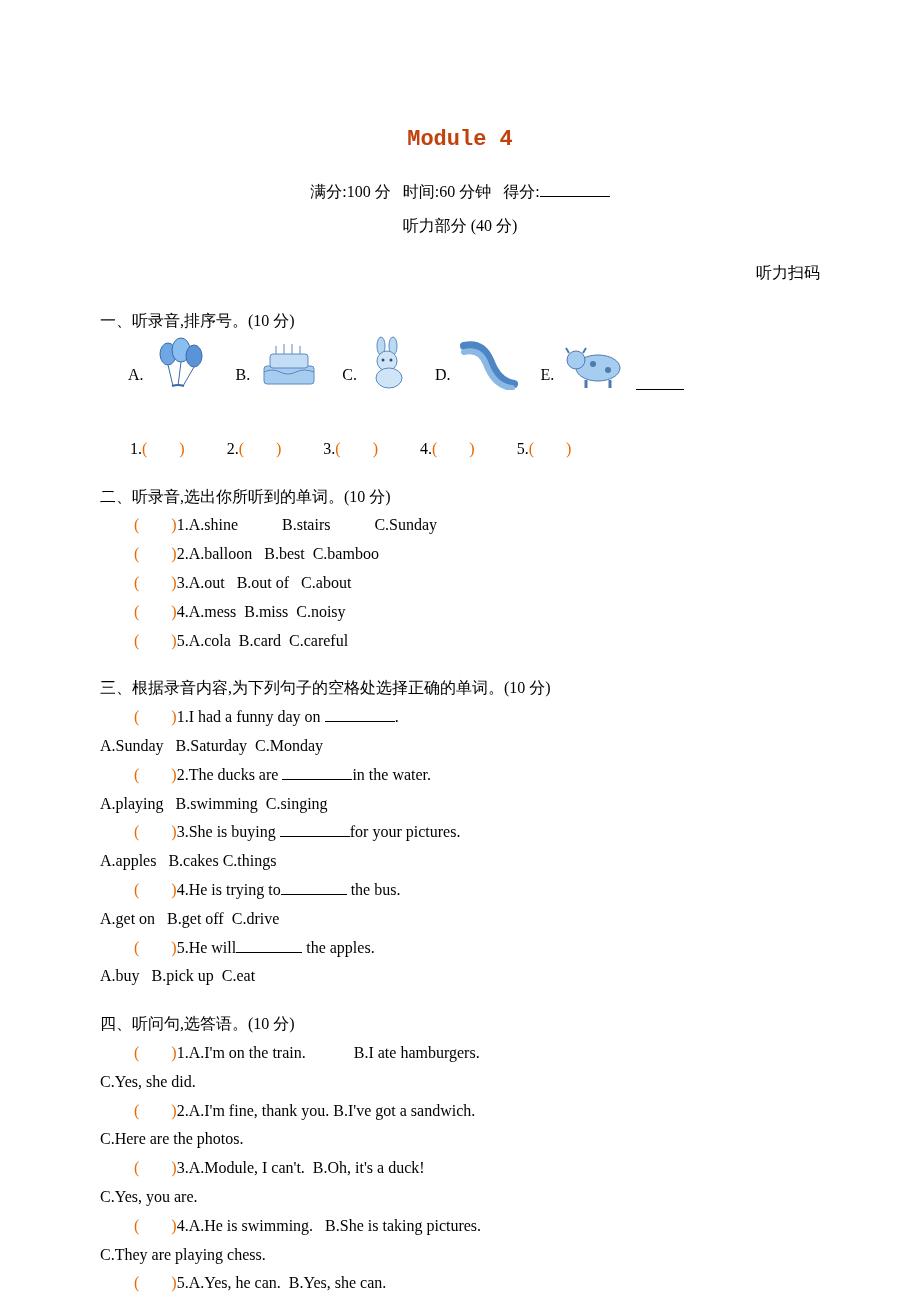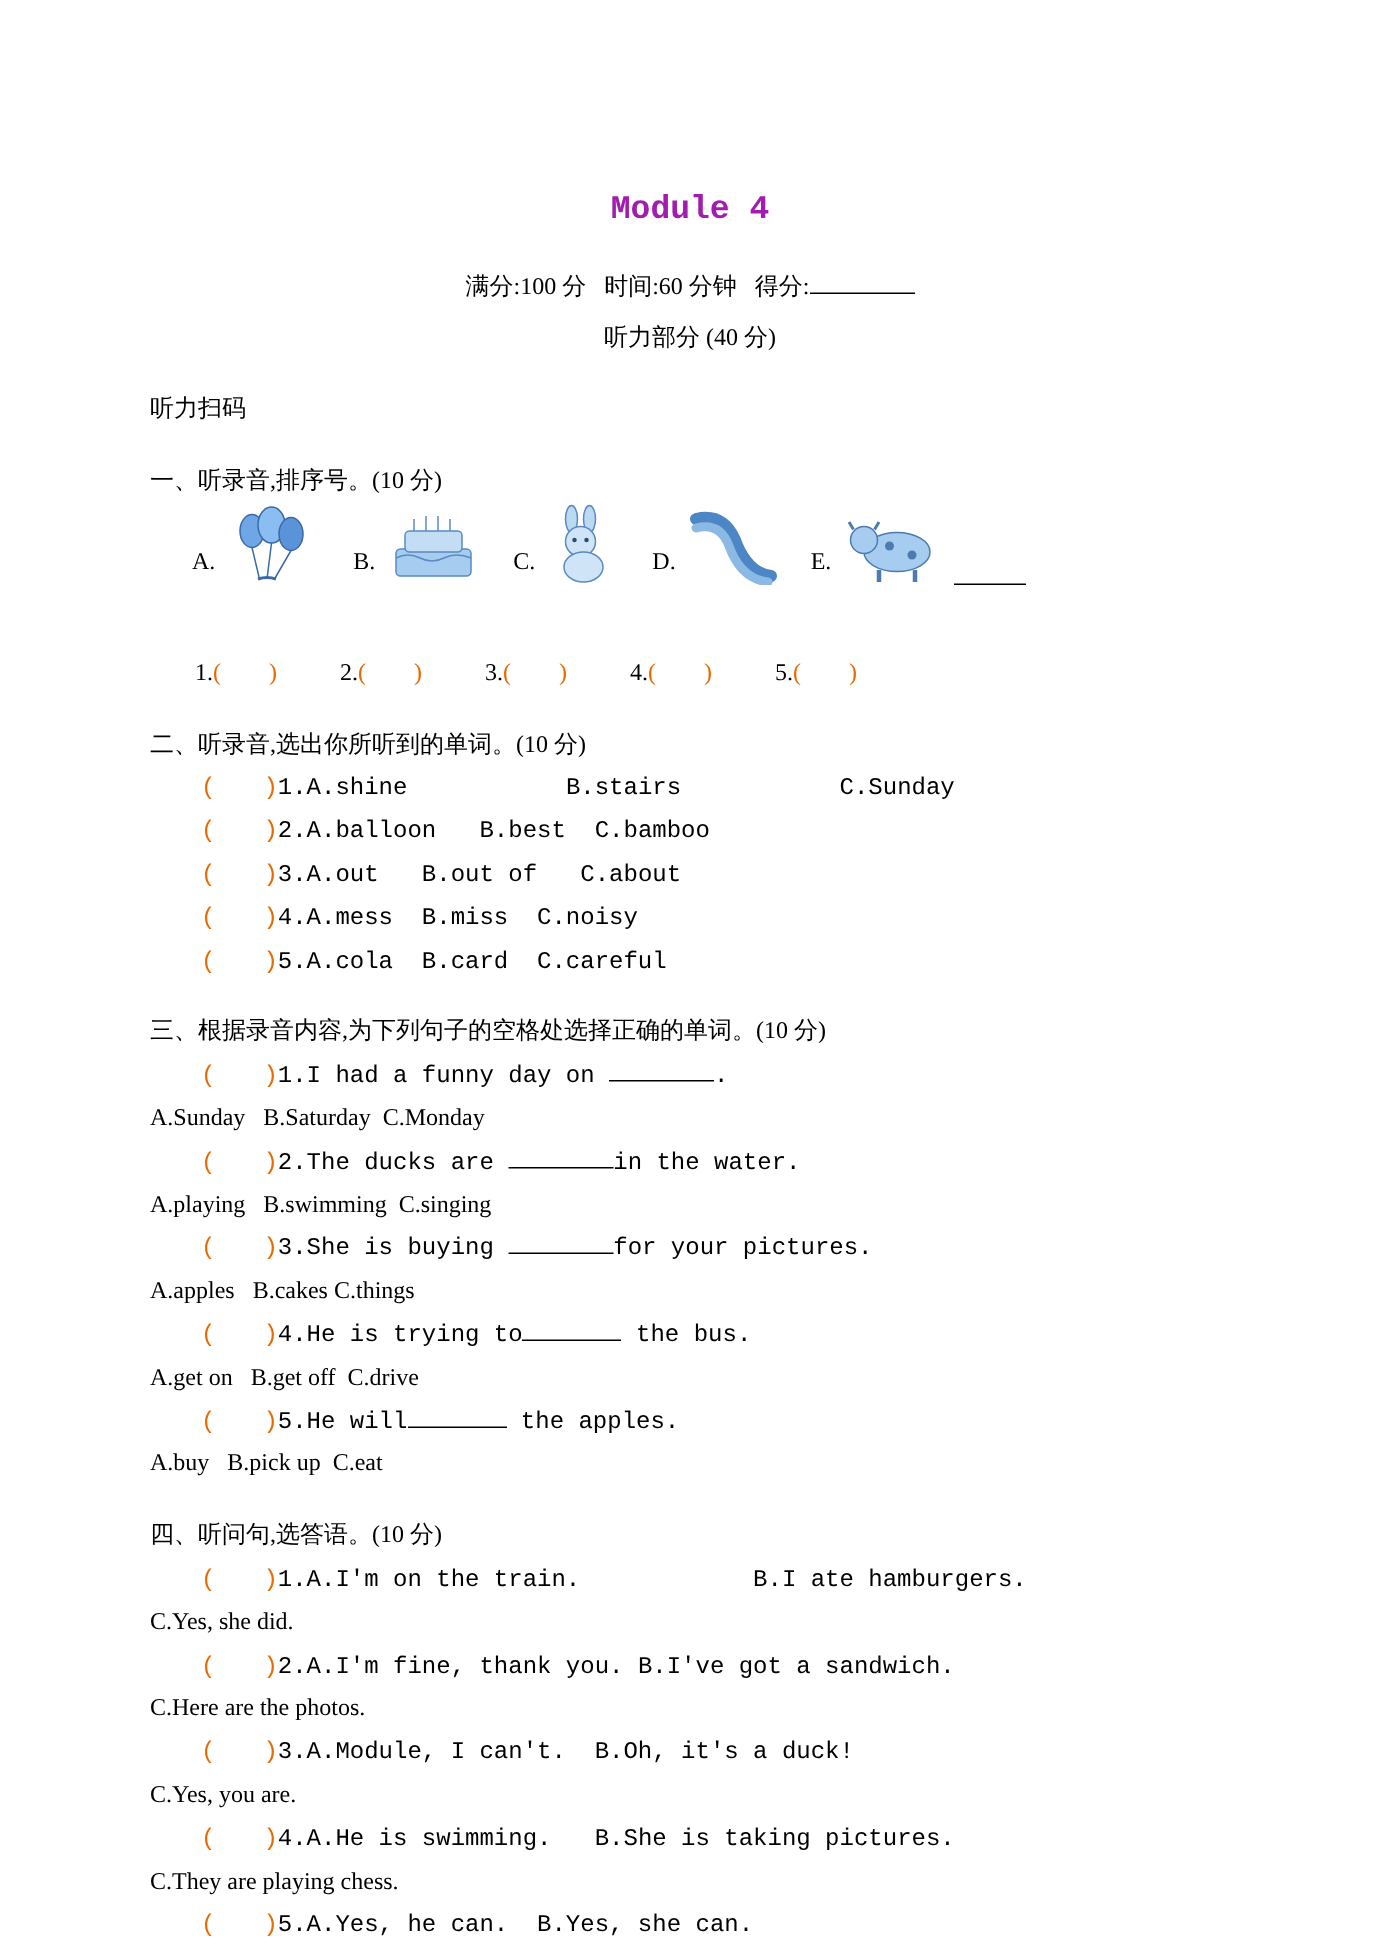--- a/index.html
+++ b/index.html
@@ -8,21 +8,21 @@
       min-height: 1302px;
       background: #fff;
       font-family: "SimSun", "宋体", serif;
       font-size: 16px;
       color: #000;
       padding: 120px 100px 40px 100px;
       line-height: 1.8;
     }
     .title {
       text-align: center;
-      color: #a21caf;
+      color: #c2410c;
       font-size: 22px;
       font-weight: bold;
       margin-bottom: 18px;
       font-family: "Courier New", monospace;
     }
     .meta {
       text-align: center;
       margin-bottom: 6px;
     }
     .score-blank {
@@ -30,21 +30,21 @@
       border-bottom: 1px solid #000;
       width: 70px;
       height: 1em;
     }
     .listening-header {
       text-align: center;
       margin-bottom: 18px;
       font-family: Liberation Serif, serif;
     }
     .scan-header {
-      text-align: left;
+      text-align: right;
       margin-bottom: 2px;
     }
     .section-head {
       margin-top: 19px;
     }
     .img-row {
       display: flex;
       align-items: flex-end;
       padding-left: 28px;
       gap: 18px;
@@ -75,21 +75,20 @@
     .num-row {
       padding-left: 30px;
       margin-top: 45px;
     }
     .paren {
       color: #e96a00;
     }
     .num-item { display: inline-block; margin-right: 38px; }
     .q-line {
       padding-left: 34px;
-      font-family: Liberation Mono, monospace;
     }
     .opts-line {
       padding-left: 0;
     }
     .blank {
       display: inline-block;
       border-bottom: 1px solid #000;
       width: 70px;
       height: 1em;
     }

